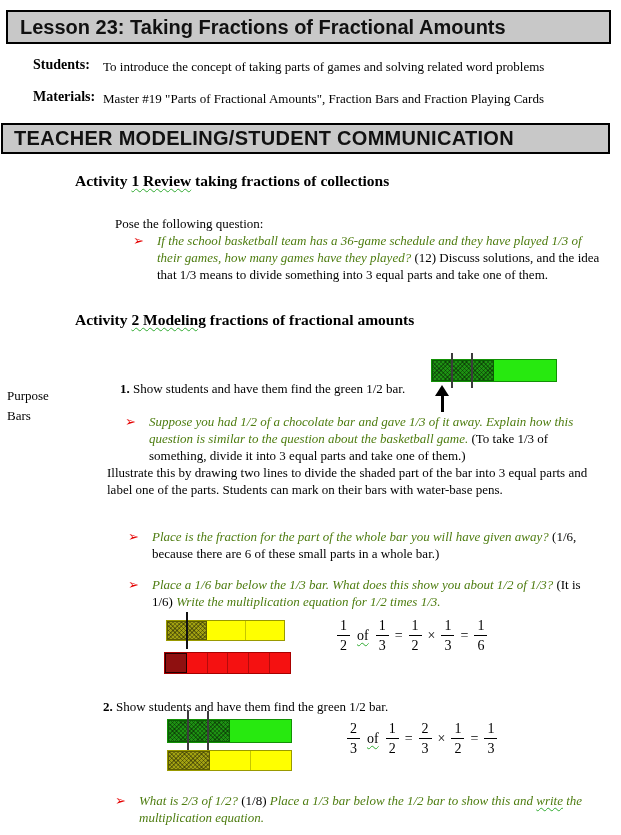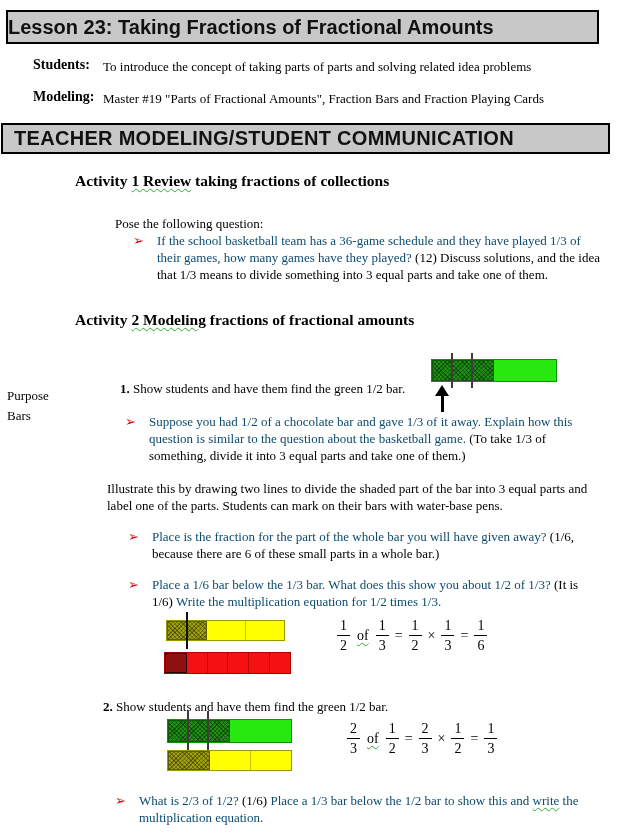--- a/index.html
+++ b/index.html
@@ -6,36 +6,36 @@
   body{
     width:621px;height:835px;position:relative;background:#ffffff;overflow:hidden;
     font-family:"Liberation Serif", serif;color:#000;
   }
   
   .graybox{
     position:absolute;background:#c8c8c8;border:2px solid #000;
     font-family:"Liberation Sans", sans-serif;font-weight:bold;color:#111;
     box-sizing:content-box;white-space:nowrap;overflow:hidden;
   }
-  #title-box{left:6px;top:10px;width:589px;height:30px;line-height:30px;font-size:20px;}
+  #title-box{left:6px;top:10px;width:589px;height:30px;line-height:30px;font-size:20px;padding-left:12px;}
   #section-box{left:1px;top:123px;width:594px;height:27px;line-height:27px;font-size:20px;letter-spacing:.3px;padding-left:11px;}
   
   .meta-label{position:absolute;font-weight:bold;font-size:14px;}
   .meta-text{position:absolute;font-size:13px;white-space:nowrap;}
   
   .act-heading{position:absolute;font-weight:bold;font-size:15.5px;white-space:nowrap;}
   .wavy{text-decoration-line:underline;text-decoration-style:wavy;text-decoration-color:#2faa30;text-decoration-thickness:1px;text-underline-offset:2px;}
   
   .body-text{position:absolute;font-size:13px;line-height:17px;}
   .step-num{font-weight:bold;}
   
   .bullet{position:absolute;display:flex;align-items:flex-start;}
   .bullet .marker{color:#e50000;font-size:13px;line-height:17px;width:24px;flex:0 0 24px;}
   .bullet .btext{font-size:13px;line-height:17px;}
-  .blue{color:#0c4a6e;}
+  .blue{color:#4d7c0f;font-style:italic;}
   .black{color:#000;}
   
   .bar{position:absolute;box-sizing:border-box;display:flex;}
   .xhatch{background-image:
      repeating-linear-gradient(45deg, rgba(0,0,0,.32) 0 1px, transparent 1px 3px),
      repeating-linear-gradient(135deg, rgba(0,0,0,.32) 0 1px, transparent 1px 3px);}
   .greenbar{background:#27e90f;border:1px solid #129105;}
   .green-shade{position:absolute;left:0;top:0;height:100%;width:62px;background-color:#1d9212;border:1px solid #0a5d04;box-sizing:border-box;}
   .vline{position:absolute;width:2px;background:#3c3c3c;}
   .vline-black{position:absolute;width:2px;background:#111;}
@@ -61,22 +61,22 @@
   #fraction-bars-label{position:absolute;left:7px;top:386px;font-size:13px;line-height:20px;}
 </style>
 </head>
 <body>
 
 <div id="title-box" class="graybox">
   <span>Lesson 23: Taking Fractions of Fractional Amounts</span>
 </div>
 
 <span class="meta-label" style="left:33px;top:57px;">Students:</span>
-<span class="meta-text" style="left:103px;top:59px;">To introduce the concept of taking parts of parts and solving related idea problems</span>
-<span class="meta-label" style="left:33px;top:89px;">Modeling:</span>
+<span class="meta-text" style="left:103px;top:59px;">To introduce the concept of taking parts of games and solving related word problems</span>
+<span class="meta-label" style="left:33px;top:89px;">Materials:</span>
 <span class="meta-text" style="left:103px;top:91px;">Master #19 "Parts of Fractional Amounts", Fraction Bars and Fraction Playing Cards</span>
 
 <div id="section-box" class="graybox">
   <span>TEACHER MODELING/STUDENT COMMUNICATION</span>
 </div>
 
 <div class="act-heading" style="left:75px;top:172px;">
   <span>Activity </span><span class="wavy">1  Review</span><span> taking fractions of collections</span>
 </div>
 
@@ -112,21 +112,21 @@
   <div class="stem"></div>
 </div>
 
 <div class="bullet" style="left:125px;top:413px;">
   <span class="marker">➢</span>
   <span class="btext" style="width:445px;">
     <span class="blue">Suppose you had 1/2 of a chocolate bar and gave 1/3 of it away. Explain how this question is similar to the question about the basketball game. </span><span class="black">(To take 1/3 of something, divide it into 3 equal parts and take one of them.)</span>
   </span>
 </div>
 
-<div class="body-text" style="left:107px;top:480px;width:495px;">Illustrate this by drawing two lines to divide the shaded part of the bar into 3 equal parts and label one of the parts. Students can mark on their bars with water-base  pens.</div>
+<div class="body-text" style="left:107px;top:464px;width:495px;">Illustrate this by drawing two lines to divide the shaded part of the bar into 3 equal parts and label one of the parts. Students can mark on their bars with water-base  pens.</div>
 
 <div class="bullet" style="left:128px;top:528px;">
   <span class="marker">➢</span>
   <span class="btext" style="width:455px;">
     <span class="blue">Place is the fraction for the part of the whole bar you will have given away? </span><span class="black">(1/6, because there are 6 of these small parts in a whole bar.)</span>
   </span>
 </div>
 
 <div class="bullet" style="left:128px;top:576px;">
   <span class="marker">➢</span>
@@ -217,15 +217,15 @@
   <span>=</span>
   <span class="frac">
       <span class="fn">1</span>
       <span class="fd">3</span>
     </span>
 </div>
 
 <div class="bullet" style="left:115px;top:792px;">
   <span class="marker">➢</span>
   <span class="btext" style="width:465px;">
-    <span class="blue">What is 2/3 of 1/2? </span><span class="black">(1/6) </span><span class="blue">Place a 1/3 bar below the 1/2 bar to show this and </span><span class="blue wavy">write</span><span class="blue"> the multiplication equation.</span>
+    <span class="blue">What is 2/3 of 1/2? </span><span class="black">(1/8) </span><span class="blue">Place a 1/3 bar below the 1/2 bar to show this and </span><span class="blue wavy">write</span><span class="blue"> the multiplication equation.</span>
   </span>
 </div>
 
 </body></html>

